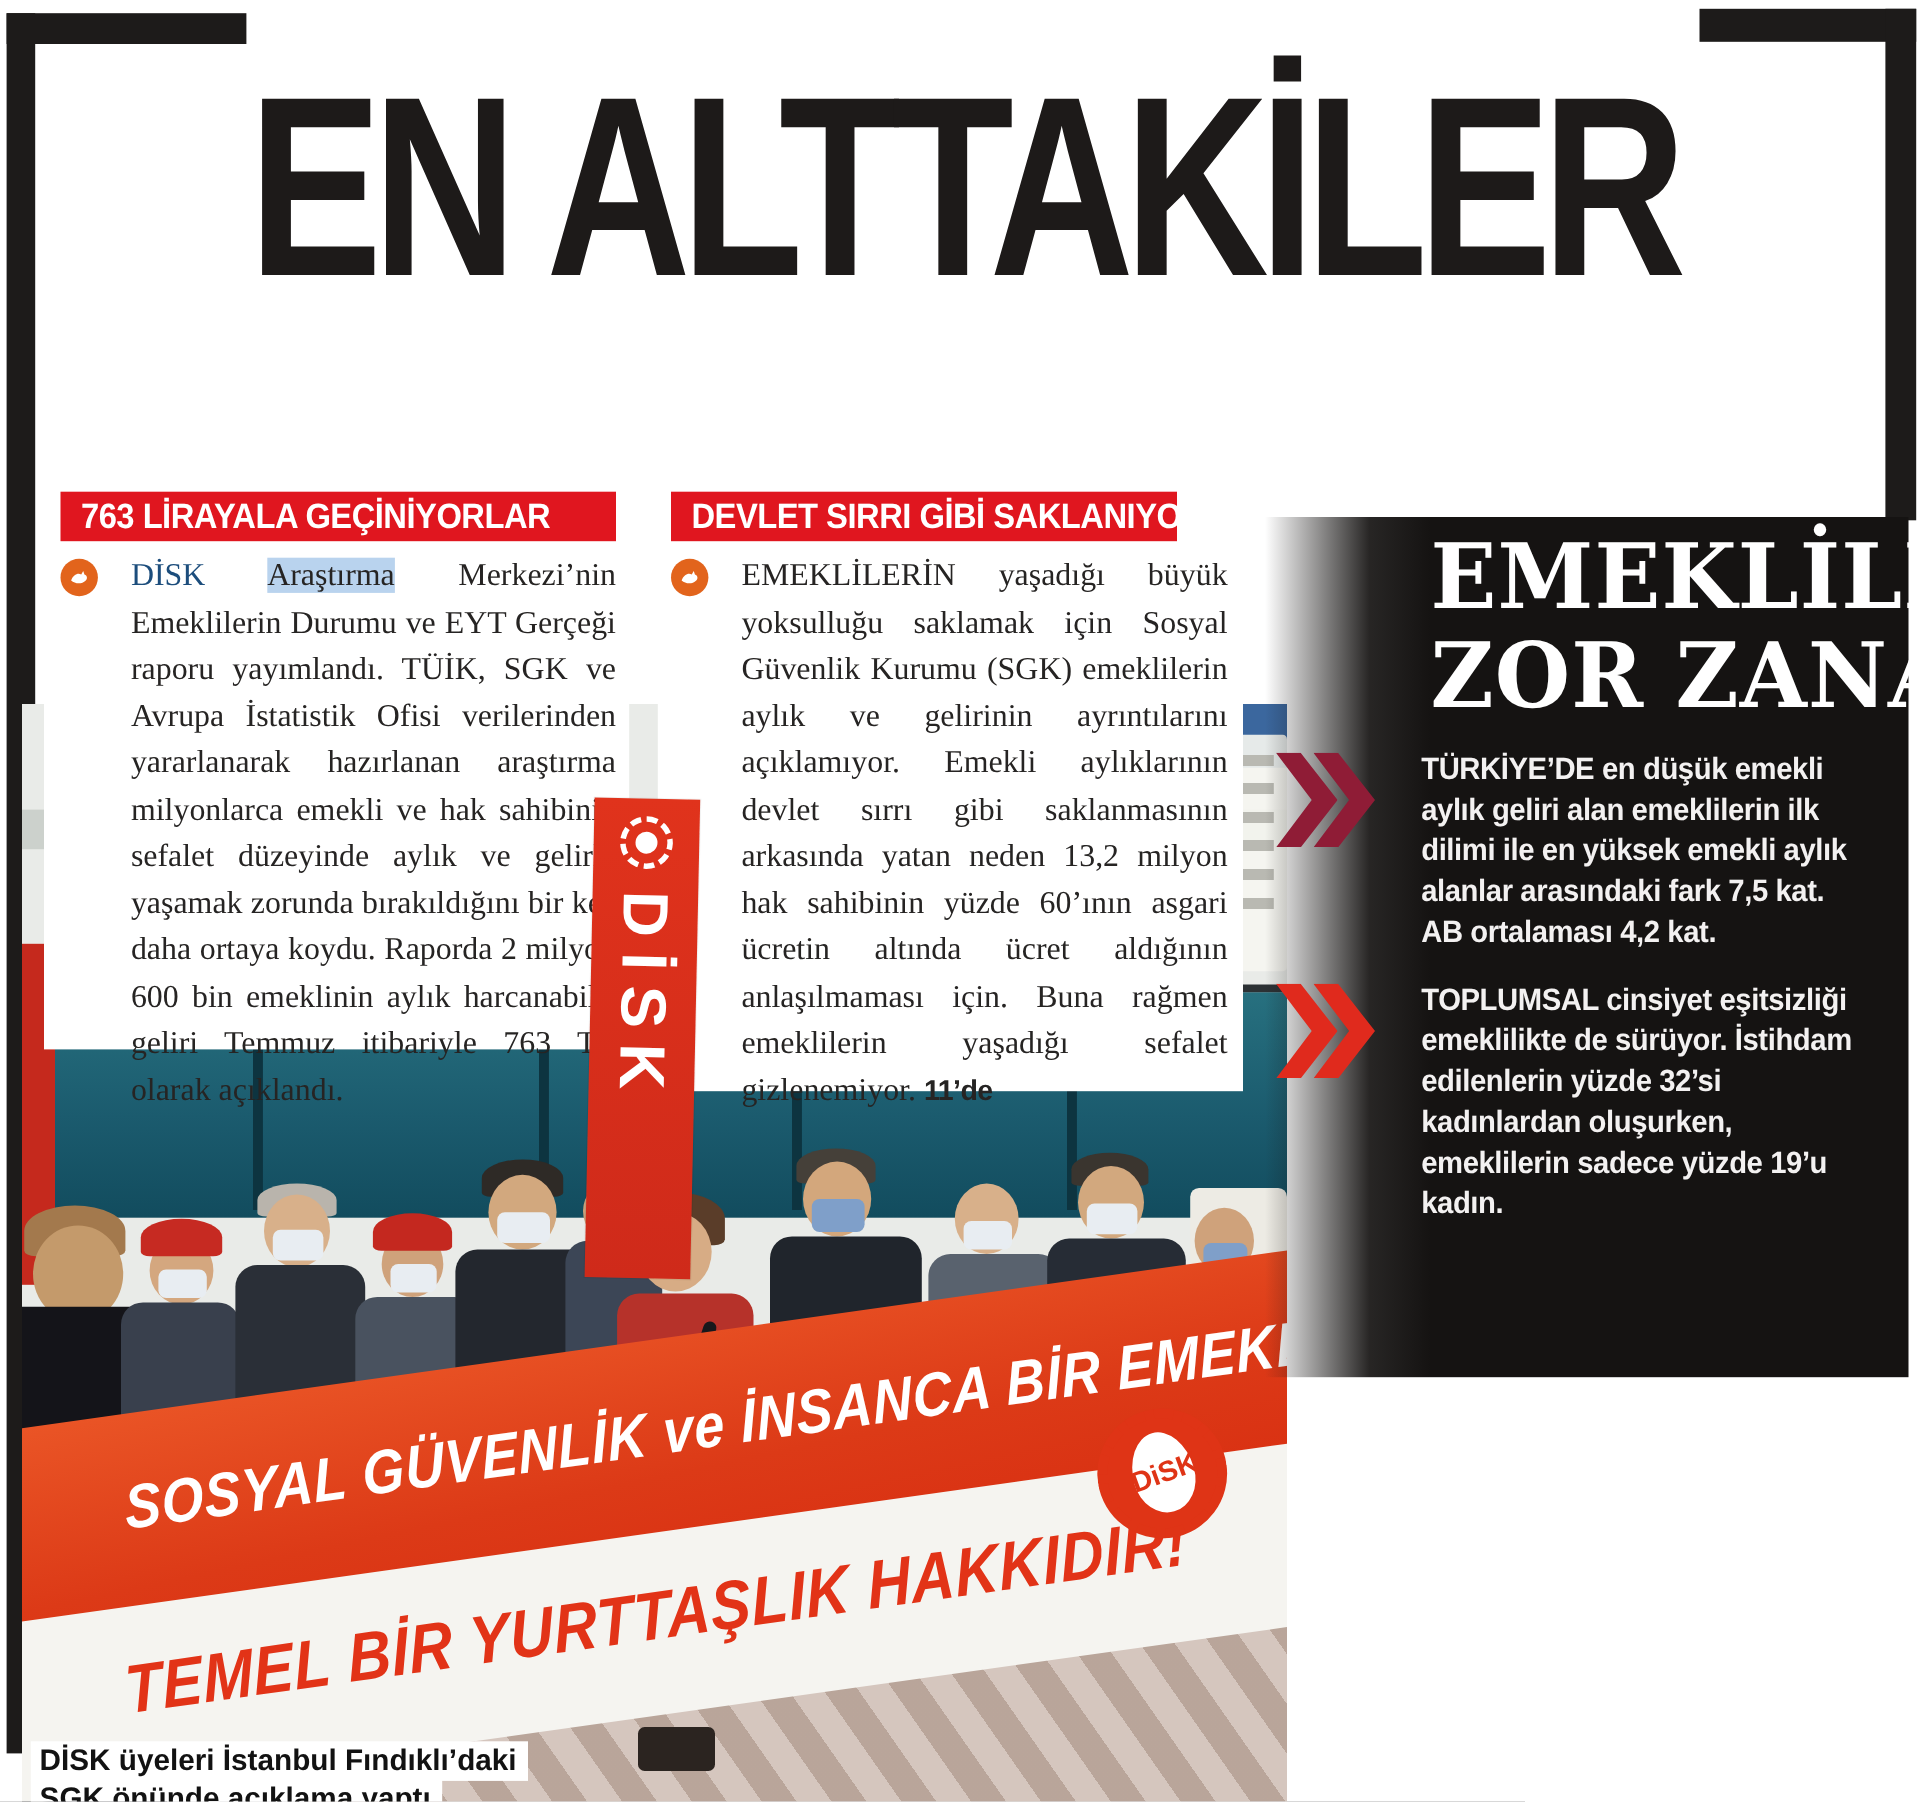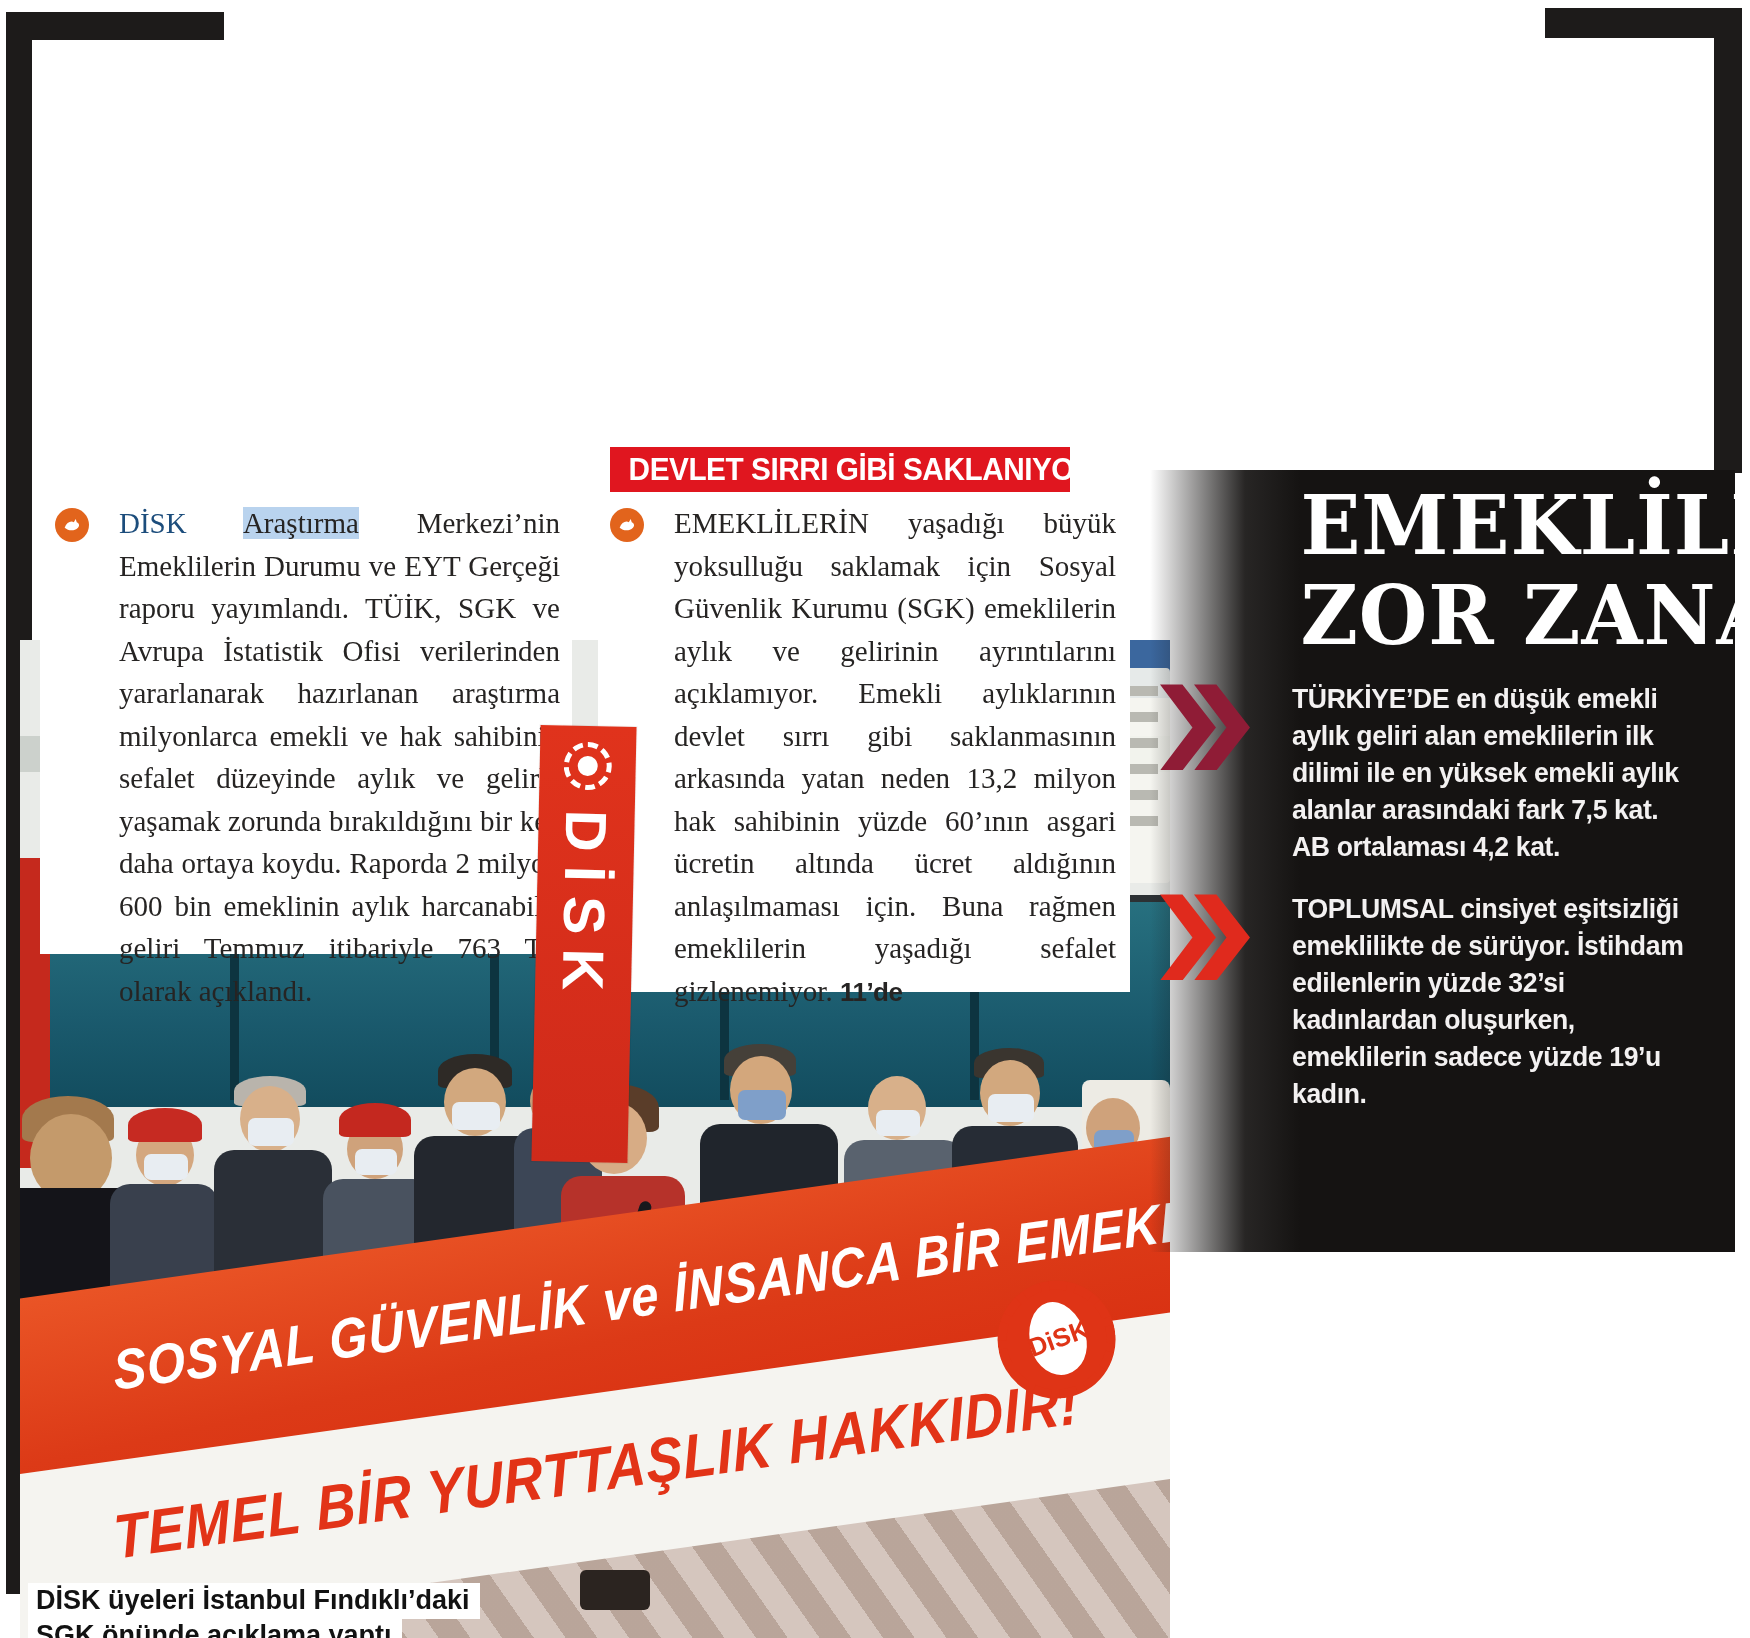--- a/index.html
+++ b/index.html
@@ -112,20 +112,21 @@
 </head>
 <body>
 
 <div id="page">
 
   <div class="bar" style="left:6px;top:12px;width:26px;height:1582px;"></div>
   <div class="bar" style="left:6px;top:12px;width:218px;height:28px;"></div>
   <div class="bar" style="left:1545px;top:8px;width:197px;height:30px;"></div>
   <div class="bar" style="left:1714px;top:8px;width:28px;height:465px;"></div>
 
+  <div id="headline"><span>EN ALTTAKİLER</span></div>
 
   <div id="photo">
     <div class="ph" id="facade-seams"></div>
     <div class="ph" id="concrete"></div>
     <div class="ph" id="bluestrip"></div>
     <div class="ph" id="sign"></div>
     <div class="ph" id="glass"></div>
     <div class="ph mullion" style="left:210px;"></div>
     <div class="ph mullion" style="left:470px;"></div>
     <div class="ph mullion" style="left:700px;"></div>
@@ -212,20 +213,23 @@
       <span id="disk-logo">
         <span class="egg"></span>
         <span class="dtxt">DiSK</span>
       </span>
     </div>
   </div>
 
   <div class="colbox" style="left:40px;top:442px;width:532px;height:512px;"></div>
   <div class="colbox" style="left:598px;top:442px;width:532px;height:550px;"></div>
 
+  <div class="redbar" style="left:55px;top:447px;width:505px;">
+    <span>763 LİRAYALA GEÇİNİYORLAR</span>
+  </div>
   <div class="story" style="left:55px;top:502px;width:441px;">
     <span class="obullet">
       <svg viewBox="0 0 24 24">
           <path d="M4 15 C6 9 11 7 14 9 L16 5.5 L17.2 9 C20 10 20.5 13 18.5 15 C14.5 19 8 18.5 4 15 Z" fill="#ffffff"></path>
         </svg>
     </span>
     <span class="lead-blue">DİSK</span>
     <span> </span>
     <span class="hl">Araştırma</span><span> Merkezi’nin Emeklilerin Durumu ve EYT Gerçeği raporu yayımlandı. TÜİK, SGK ve Avrupa İstatistik Ofisi verilerinden yararlanarak hazırlanan araştırma milyonlarca emekli ve hak sahibinin sefalet düzeyinde aylık ve gelirle yaşamak zorunda bırakıldığını bir kez daha ortaya koydu. Raporda 2 milyon 600 bin emeklinin aylık harcanabilir geliri Temmuz itibariyle 763 TL olarak açıklandı.</span>
   </div>

